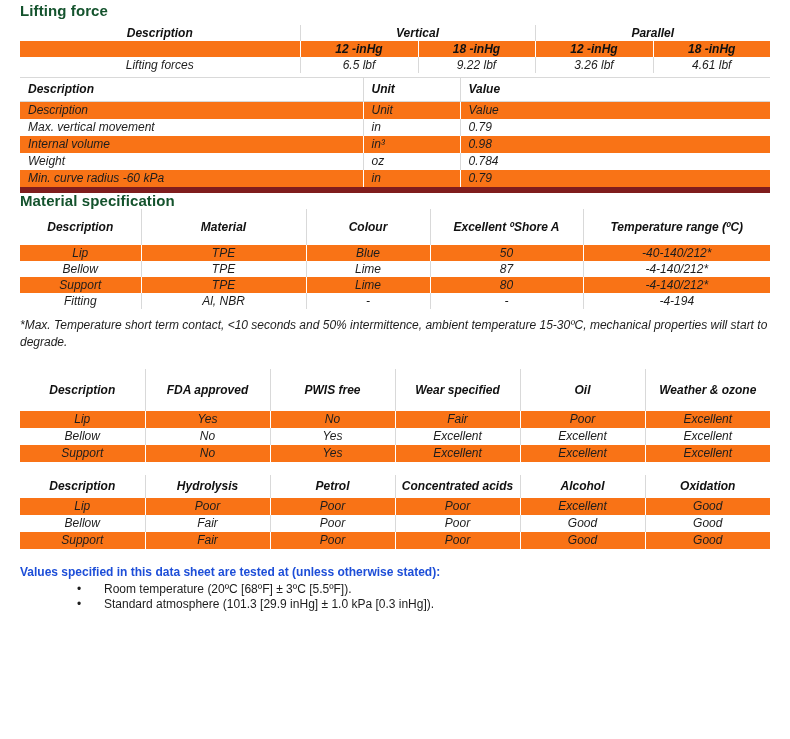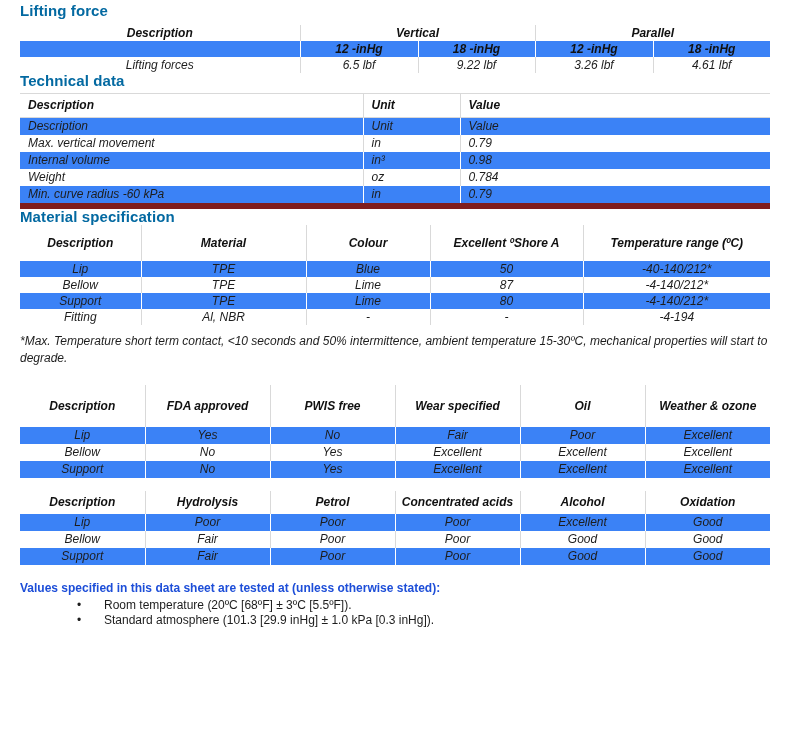--- a/index.html
+++ b/index.html
@@ -1,28 +1,28 @@
 <!DOCTYPE html>
 <html><head>
 <meta charset="utf-8">
 <style>
   html,body{margin:0;padding:0;background:#ffffff;}
   body{width:790px;height:739px;overflow:hidden;
        font-family:"Liberation Sans",sans-serif;color:#1d1d1d;
        -webkit-font-smoothing:antialiased;}
   .page{padding:3px 20px 0 20px;}
   h2.section-title{font-size:15px;line-height:16px;font-weight:bold;
-       color:#0369a1;margin:0;letter-spacing:.1px;}
+       color:#14532d;margin:0;letter-spacing:.1px;}
   table{border-collapse:collapse;table-layout:fixed;width:750px;
        font-size:12px;color:#1d1d1d;font-style:italic;}
   td,th{padding:0;font-weight:normal;height:16px;line-height:16px;
        text-align:center;overflow:hidden;white-space:nowrap;}
   th{font-weight:bold;color:#111;}
   .bl{border-left:1px solid #d9d9d9;}
-  tr.green td,tr.green th{background:#3b82f6;margin-left:20px;}
+  tr.green td,tr.green th{background:#f97316;margin-left:20px;}
   tr.green td.bl,tr.green th.bl{border-left-color:#ffffff;}
 
   
   .lifting{margin-top:6px;}
   .lifting td,.lifting th{height:16px;line-height:16px;}
 
   
   .tech{margin-top:4px;}
   .tech th,.tech td{text-align:left;padding-left:8px;}
   .tech thead th{height:23px;line-height:23px;
@@ -87,21 +87,20 @@
       <tr>
         <td>Lifting forces</td>
         <td class="bl">6.5 lbf</td>
         <td class="bl">9.22 lbf</td>
         <td class="bl">3.26 lbf</td>
         <td class="bl">4.61 lbf</td>
       </tr>
     </tbody>
   </table>
 
-  <h2 class="section-title mt-tech">Technical data</h2>
 
   <table class="tech">
     <colgroup>
         <col style="width:343px">
         <col style="width:97px">
         <col style="width:310px">
       </colgroup>
     <thead>
       <tr>
         <th>Description</th>

